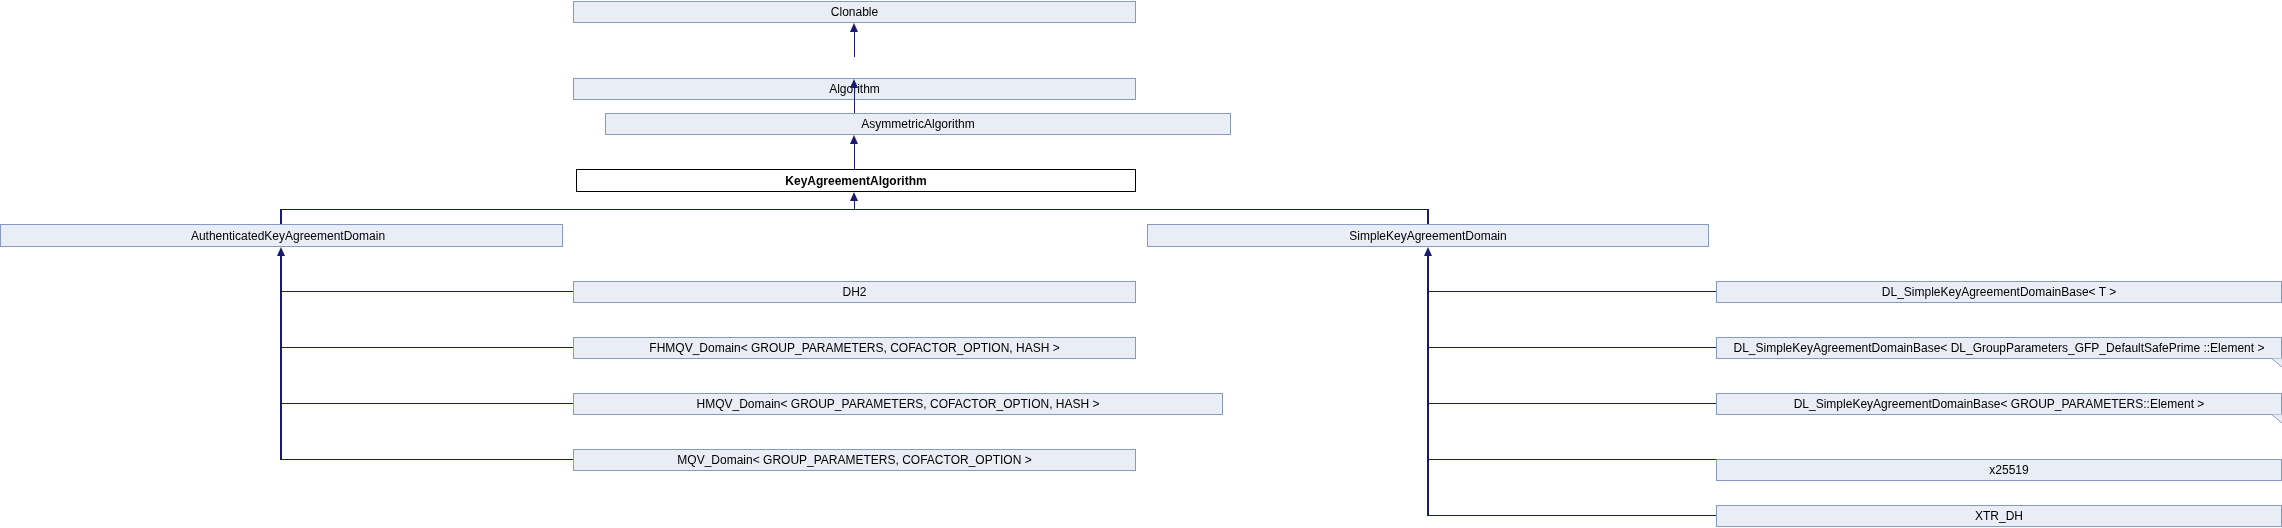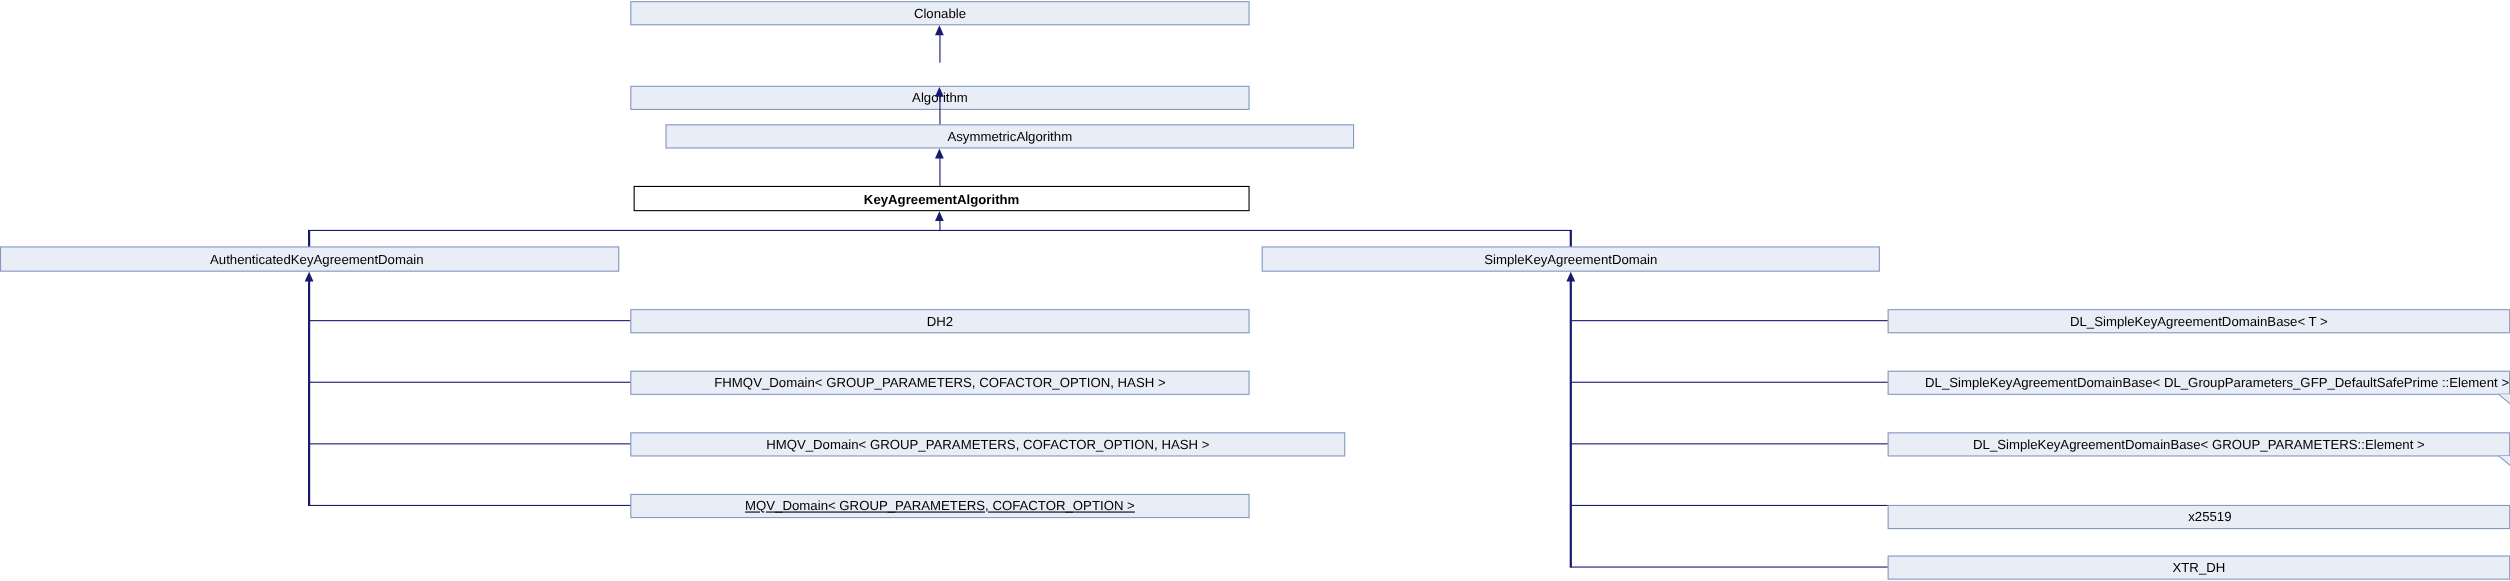--- a/index.html
+++ b/index.html
@@ -71,29 +71,29 @@
   </div>
 
   <div class="node" style="left:573px;top:337px;width:563px;">
     <span class="lbl">FHMQV_Domain&lt; GROUP_PARAMETERS, COFACTOR_OPTION, HASH &gt;</span>
   </div>
 
   <div class="node" style="left:573px;top:393px;width:650px;">
     <span class="lbl">HMQV_Domain&lt; GROUP_PARAMETERS, COFACTOR_OPTION, HASH &gt;</span>
   </div>
 
-  <div class="node" style="left:573px;top:449px;width:563px;text-decoration:underline;">
+  <div class="node" style="left:573px;top:449px;width:563px;">
     <span class="lbl">MQV_Domain&lt; GROUP_PARAMETERS, COFACTOR_OPTION &gt;</span>
   </div>
 
   <div class="node" style="left:1716px;top:281px;width:566px;">
     <span class="lbl">DL_SimpleKeyAgreementDomainBase&lt; T &gt;</span>
   </div>
 
-  <div class="node" style="left:1716px;top:337px;width:566px;justify-content:flex-end;">
+  <div class="node" style="left:1716px;top:337px;width:566px;">
     <span class="lbl">DL_SimpleKeyAgreementDomainBase&lt; DL_GroupParameters_GFP_DefaultSafePrime ::Element &gt;</span>
     <svg class="fold" viewBox="0 0 12 10">
       <polygon points="0,0 11.5,0 11.5,9.5" fill="#E9EDF6" stroke="#8699C2" stroke-width="1"></polygon>
     </svg>
   </div>
 
   <div class="node" style="left:1716px;top:393px;width:566px;">
     <span class="lbl">DL_SimpleKeyAgreementDomainBase&lt; GROUP_PARAMETERS::Element &gt;</span>
     <svg class="fold" viewBox="0 0 12 10">
       <polygon points="0,0 11.5,0 11.5,9.5" fill="#E9EDF6" stroke="#8699C2" stroke-width="1"></polygon>

